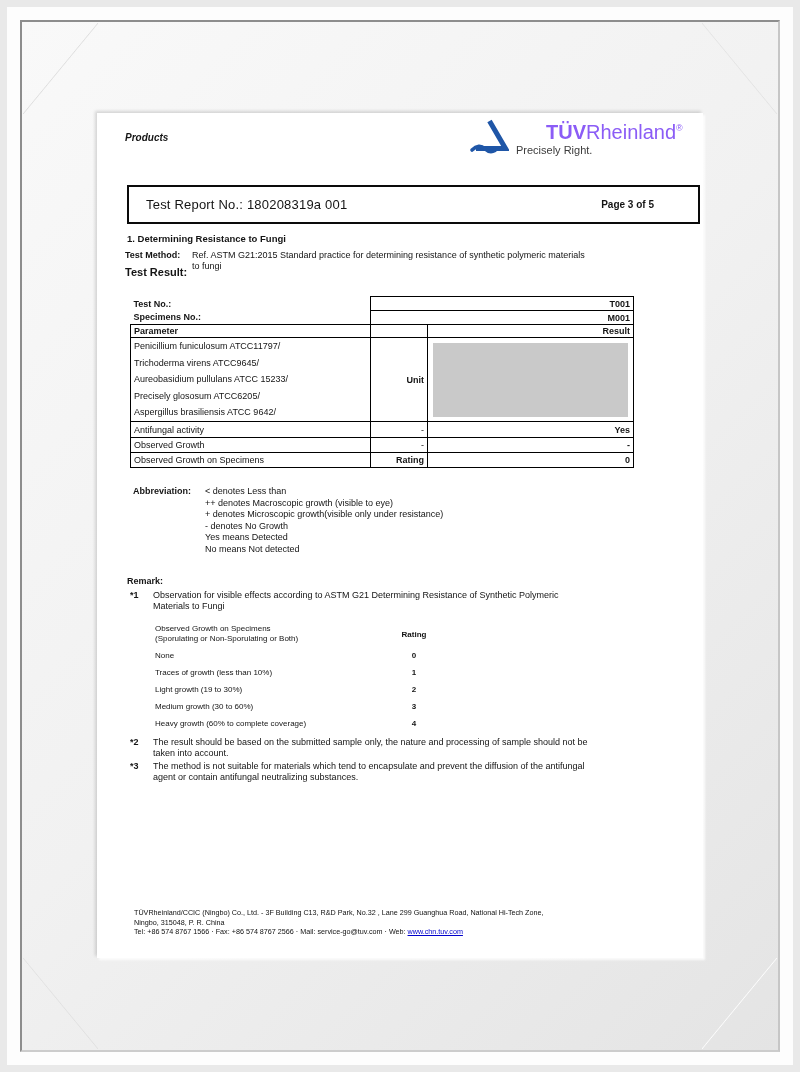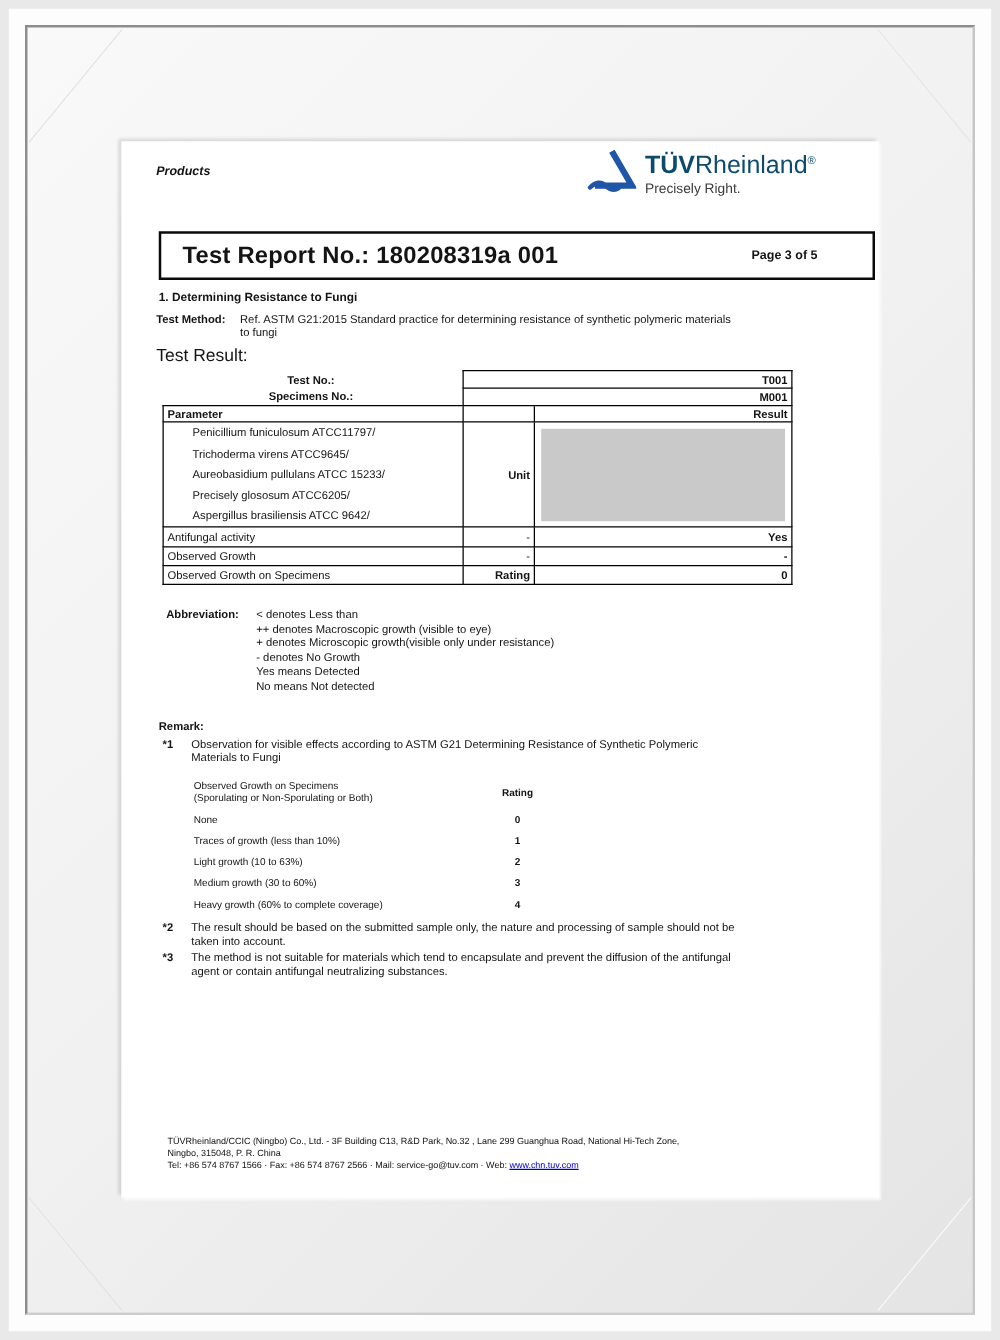--- a/index.html
+++ b/index.html
@@ -24,46 +24,46 @@
   
   .document{
     position:absolute;left:97px;top:113px;width:606px;height:845px;
     background:#ffffff;color:#141414;font-size:9px;
     box-shadow:-2px -2px 3px rgba(0,0,0,.14),2px 2px 2px rgba(255,255,255,.85);
   }
   .products{position:absolute;left:28px;top:19px;font-size:10px;font-weight:bold;font-style:italic;}
   
   .logo{position:absolute;left:372px;top:4px;display:flex;gap:7px;align-items:flex-start;}
   .logo-tri svg{display:block;}
-  .brand{font-size:20px;font-weight:bold;color:#0c4a6e;line-height:22px;white-space:nowrap;}
+  .brand{font-size:20px;font-weight:bold;color:#8b5cf6;line-height:22px;white-space:nowrap;margin-left:30px;}
   .brand .rest{font-weight:normal;}
   .brand sup{font-size:9px;font-weight:normal;vertical-align:super;}
   .tagline{font-size:11px;color:#3c3c3c;margin-top:1px;}
   
   .report-box{
     position:absolute;left:30px;top:72px;width:573px;height:39px;box-sizing:border-box;
     border:2px solid #0a0a0a;display:flex;align-items:center;justify-content:space-between;
     padding:0 44px 0 17px;background:#fff;
   }
-  .report-title{font-size:19px;font-weight:bold;letter-spacing:.2px;}
+  .report-title{font-size:13px;font-weight:normal;letter-spacing:.2px;}
   .page-ind{font-size:10px;font-weight:bold;}
   
   .sec-heading{position:absolute;left:30px;top:120px;font-size:9.5px;font-weight:bold;}
   .test-method{position:absolute;left:28px;top:137px;display:flex;}
   .tm-label{font-size:9px;font-weight:bold;width:67px;flex:none;}
   .tm-text{font-size:9px;width:400px;line-height:11px;}
-  .test-result{position:absolute;left:28px;top:163px;font-size:14px;font-weight:normal;}
+  .test-result{position:absolute;left:28px;top:153px;font-size:11px;font-weight:bold;}
   
   .result-table{position:absolute;left:33px;top:183px;border-collapse:collapse;font-size:9px;table-layout:fixed;width:503px;}
   .result-table td{padding:0 3px;overflow:hidden;}
   .result-table td.b{border:1.4px solid #000;}
-  .result-table td.nob{border:none;text-align:center;font-weight:bold;padding-right:6px;}
+  .result-table td.nob{border:none;text-align:left;font-weight:bold;padding-right:6px;}
   .center{text-align:right;}
   .bold{font-weight:bold;}
-  .fungi div{line-height:16.6px;white-space:nowrap;margin-left:20px;}
+  .fungi div{line-height:16.6px;white-space:nowrap;}
   .graybox{height:74px;margin:3px 2px;background:#c9c9c9;}
   
   .abbrev{position:absolute;left:36px;top:373px;display:flex;font-size:9px;line-height:11.5px;}
   .abbrev-label{font-weight:bold;width:72px;flex:none;}
   
   .remark-label{position:absolute;left:30px;top:463px;font-size:9px;font-weight:bold;}
   .remark{position:absolute;left:33px;display:flex;font-size:9px;line-height:11px;}
   .remark .marker{width:23px;flex:none;font-weight:bold;}
   .remark .rtext{width:443px;}
   .remark1{top:477px;}
@@ -205,21 +205,21 @@
       <div class="rt-rows">
         <div class="rt-row">
             <span class="rt-label">None</span>
             <span class="rt-val">0</span>
           </div>
         <div class="rt-row">
             <span class="rt-label">Traces of growth (less than 10%)</span>
             <span class="rt-val">1</span>
           </div>
         <div class="rt-row">
-            <span class="rt-label">Light growth (10 to 63%)</span>
+            <span class="rt-label">Light growth (19 to 30%)</span>
             <span class="rt-val">2</span>
           </div>
         <div class="rt-row">
             <span class="rt-label">Medium growth (30 to 60%)</span>
             <span class="rt-val">3</span>
           </div>
         <div class="rt-row">
             <span class="rt-label">Heavy growth (60% to complete coverage)</span>
             <span class="rt-val">4</span>
           </div>

